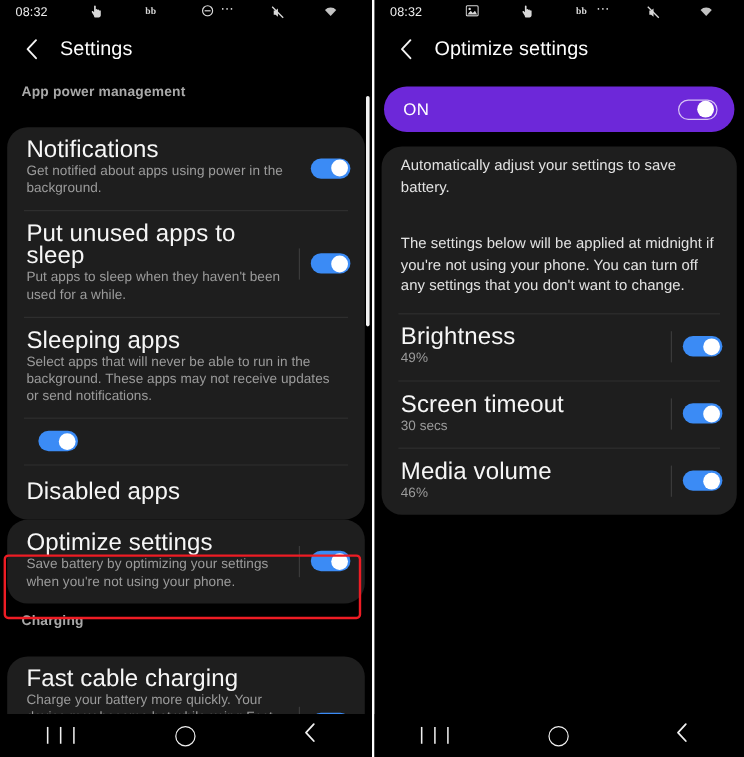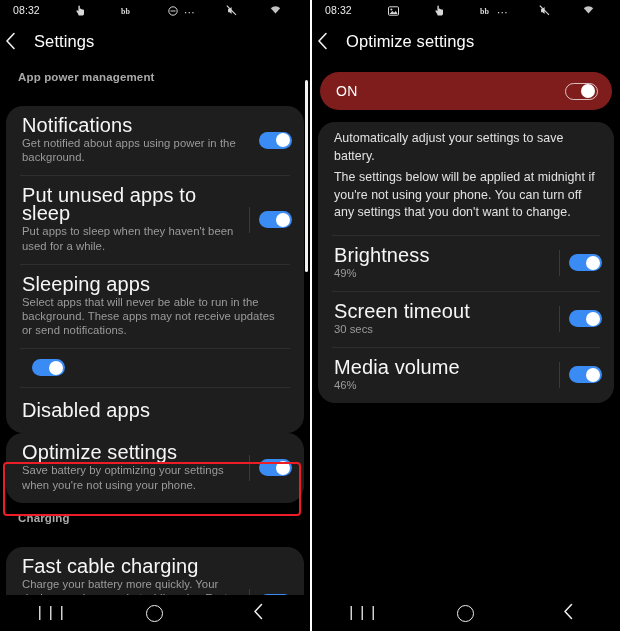--- a/index.html
+++ b/index.html
@@ -35,39 +35,39 @@
   .statusbar {
     height: 20px;
     display: flex;
     align-items: center;
     padding: 0 7px 0 13px;
     color: #e8e8e8;
     font-size: 10.5px;
     letter-spacing: .1px;
   }
   .sb-time { font-size: 10.5px; color: #ededed; }
-  .sb-left { display: flex; align-items: flex-end; gap: 6px; }
+  .sb-left { display: flex; align-items: flex-start; gap: 6px; }
   .sb-right { margin-left: auto; display: flex; align-items: center; gap: 3px; }
   .sb-ico {
     display: inline-flex;
     align-items: center;
     justify-content: center;
     color: #d8d8d8;
     margin-left: 30px;
   }
   .sb-ico svg { display: block; }
   .sb-batt-text { font-size: 10.5px; color: #ededed; margin-left: 1px; }
   .dots { font-size: 11px; letter-spacing: 1px; color: #cfcfcf; line-height: 8px; }
 
   
   .titlebar {
     height: 42px;
     display: flex;
     align-items: center;
-    padding: 0 0 0 0;
+    padding: 0 0 0 16px;
     gap: 14px;
   }
   .back-chevron {
     width: 20px; height: 20px;
     display: flex; align-items: center; justify-content: center;
     color: #f2f2f2;
   }
   .title-text {
     color: #fdfdfd;
     font-size: 16.5px;
@@ -191,21 +191,21 @@
     background: #f2f2f2;
     border-radius: 2px;
     z-index: 6;
   }
 
   
   .on-banner {
     margin: 10px 8px 12px 8px;
     height: 38px;
     border-radius: 19px;
-    background: #7f1d1d;
+    background: #6d28d9;
     display: flex;
     align-items: center;
     padding: 0 14px 0 16px;
   }
   .on-label {
     color: #ffffff;
     font-size: 14px;
     letter-spacing: .3px;
   }
   .on-switch {
@@ -230,21 +230,21 @@
 
   .info-block {
     padding: 8px 16px 13px 16px;
   }
   .info-p {
     color: #e2e2e2;
     font-size: 12.4px;
     line-height: 17.5px;
     letter-spacing: .05px;
   }
-  .info-p + .info-p { margin-top: 4px; }
+  .info-p + .info-p { margin-top: 30px; }
 
   
   .navbar {
     position: absolute;
     left: 0; bottom: 0;
     width: 100%;
     height: 36px;
     background: #000;
     display: flex;
     align-items: center;

